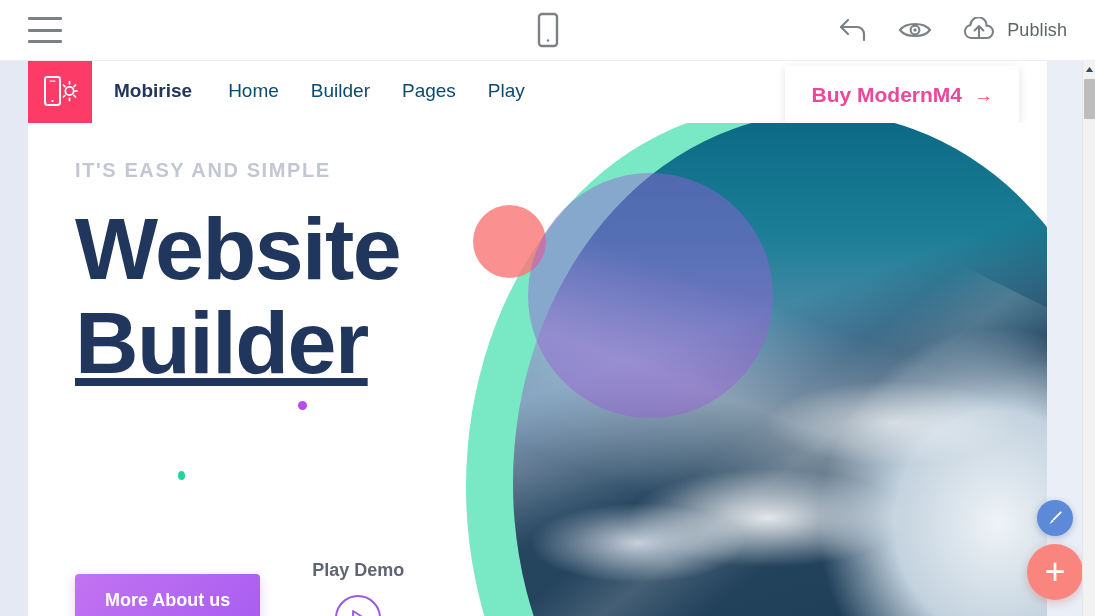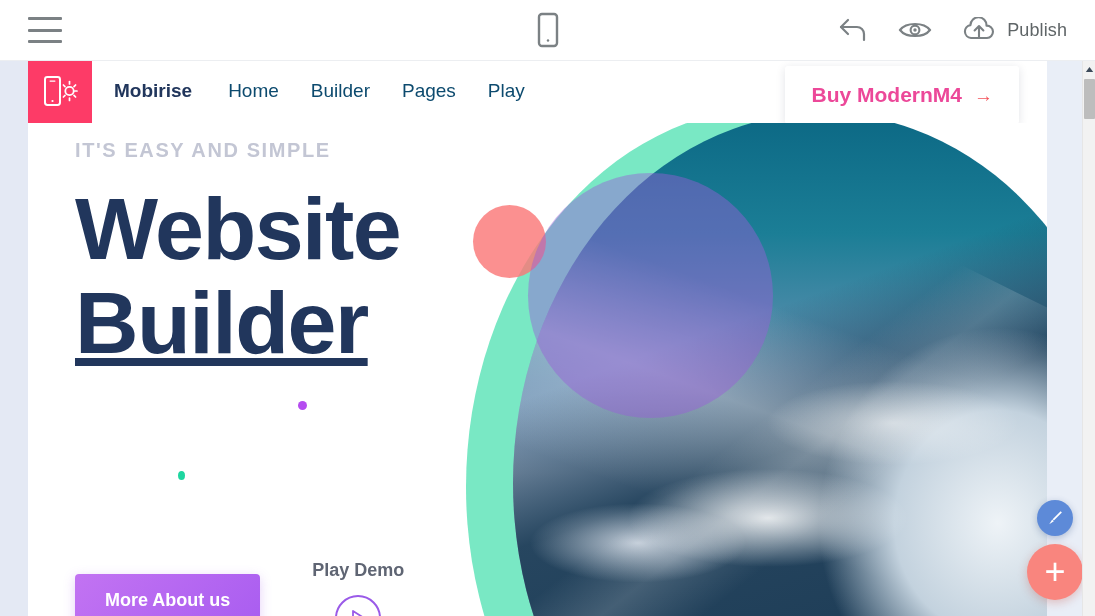--- a/index.html
+++ b/index.html
@@ -64,21 +64,21 @@
     padding: 17px 26px;
     display: flex; align-items: center; gap: 12px;
     cursor: pointer;
   }
   .buy-label { color: #ec4899; font-size: 21px; font-weight: bold; white-space: nowrap; }
   .buy-arrow { color: #f4525a; font-size: 19px; line-height: 1; }
 
   
   .hero { position: relative; width: 100%; height: 493px; background: #ffffff; overflow: hidden; }
 
-  .hero-copy { position: absolute; left: 47px; top: 16px; width: 420px; z-index: 6; }
+  .hero-copy { position: absolute; left: 47px; top: 36px; width: 420px; z-index: 6; }
   .eyebrow {
     font-size: 20px; letter-spacing: 1.6px; color: #c3c6d4; font-weight: bold;
   }
   .hero-title {
     margin-top: 24px;
     font-size: 88px; line-height: .98; font-weight: bold; color: #21365c;
     letter-spacing: -1.5px;
   }
   .hero-title .l2 { display: block; margin-top: 8px; text-decoration: underline; }
 

